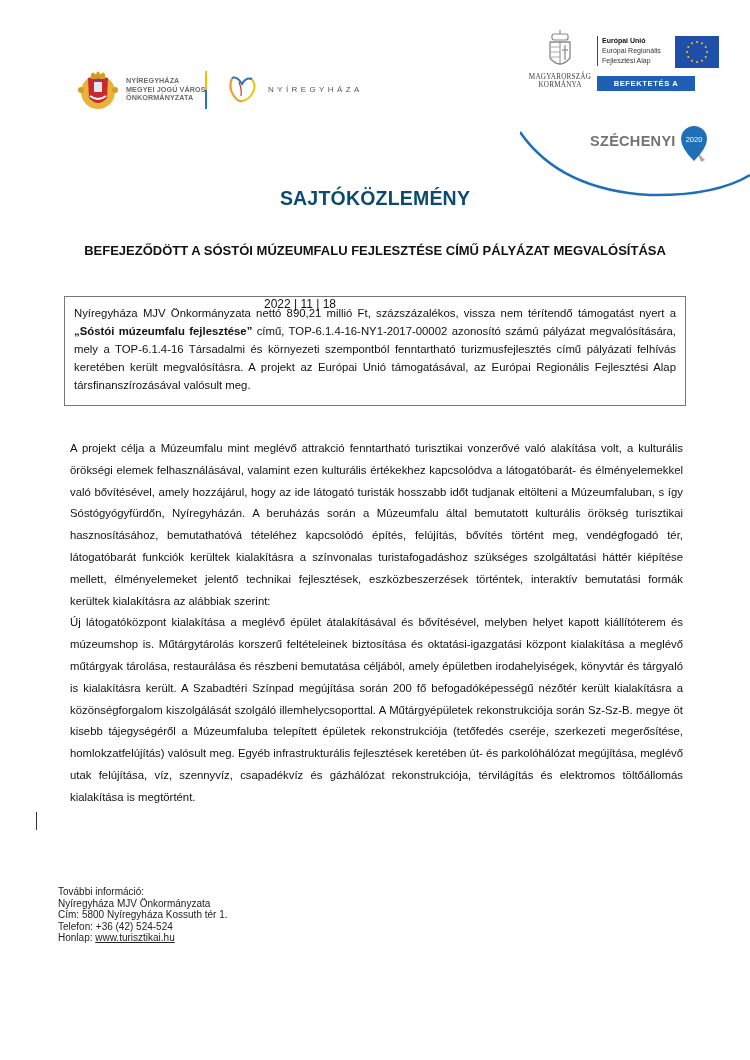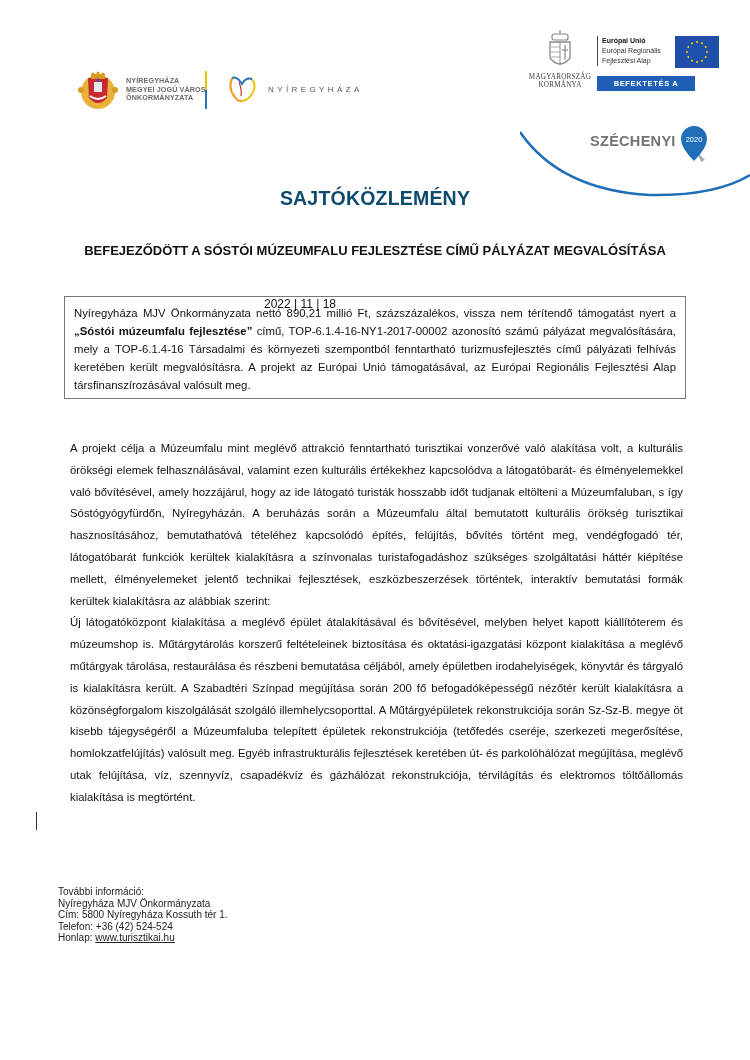--- a/index.html
+++ b/index.html
@@ -28,21 +28,21 @@
   .sz-text { font-size:14.5px; font-weight:bold; color:#737373; letter-spacing:0.3px; }
   .sz-pin { width:30px; height:40px; margin-left:3px; margin-top:6px; }
   .curve { position:absolute; left:520px; top:120px; width:230px; height:80px; }
 
   
   .doc-title { position:absolute; left:0; width:750px; top:187px; text-align:center; font-size:19.5px; font-weight:bold; color:#0c4a6e; letter-spacing:0.2px; }
   .headline { position:absolute; left:0; width:750px; top:243px; text-align:center; font-size:13px; font-weight:bold; letter-spacing:0px; }
   .date { position:absolute; left:0; width:600px; top:262px; text-align:center; font-size:12px;margin-top:35px; }
 
   
-  .summary { position:absolute; left:64px; top:296px; width:602px; height:77px; border:1px solid #777; padding:7px 9px 17px 9px; font-size:11.35px; line-height:18.1px; text-align:justify; }
+  .summary { position:absolute; left:64px; top:296px; width:602px; height:77px; border:1px solid #777; padding:7px 9px 24px 9px; font-size:11.35px; line-height:18.1px; text-align:justify; }
 
   
   .body { position:absolute; left:70px; top:438px; width:613px; font-size:11.35px; line-height:21.8px; text-align:justify; }
   .body p { margin:0; }
   .body b { font-weight:normal; }
   .change-bar { position:absolute; left:36px; top:812px; width:1px; height:18px; background:#333; }
 
   
   .contact { position:absolute; left:58px; top:886px; font-size:10px; line-height:11.6px; color:#222; }
   .contact a { color:#222; text-decoration:underline; }

